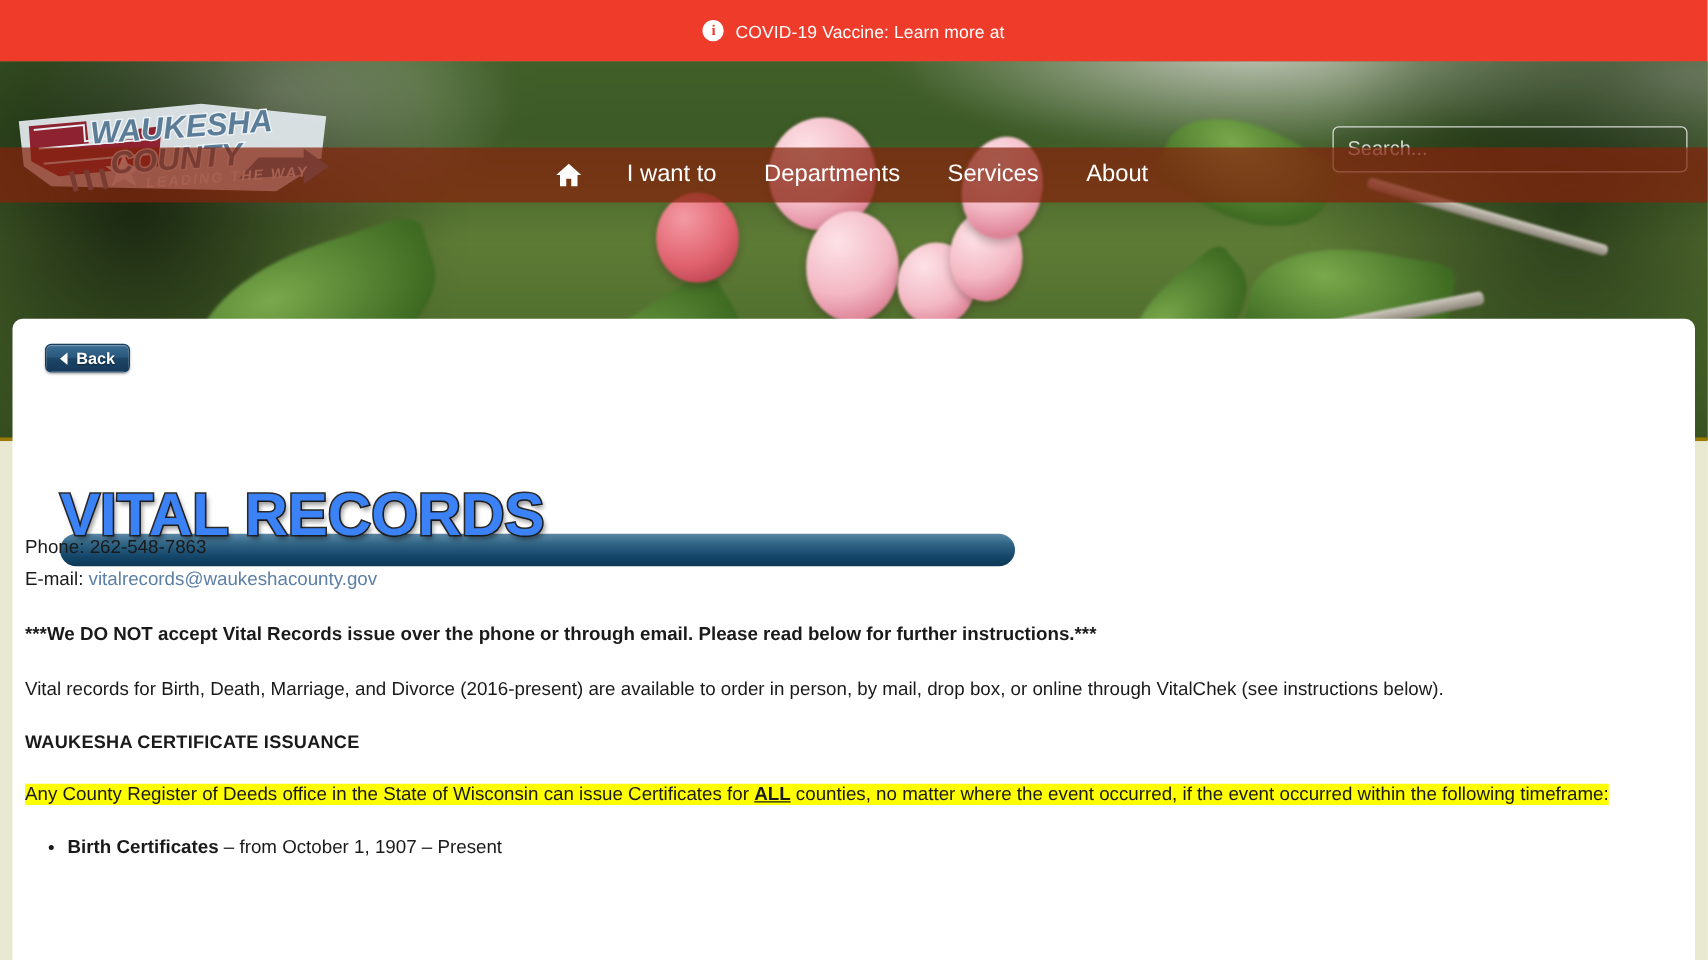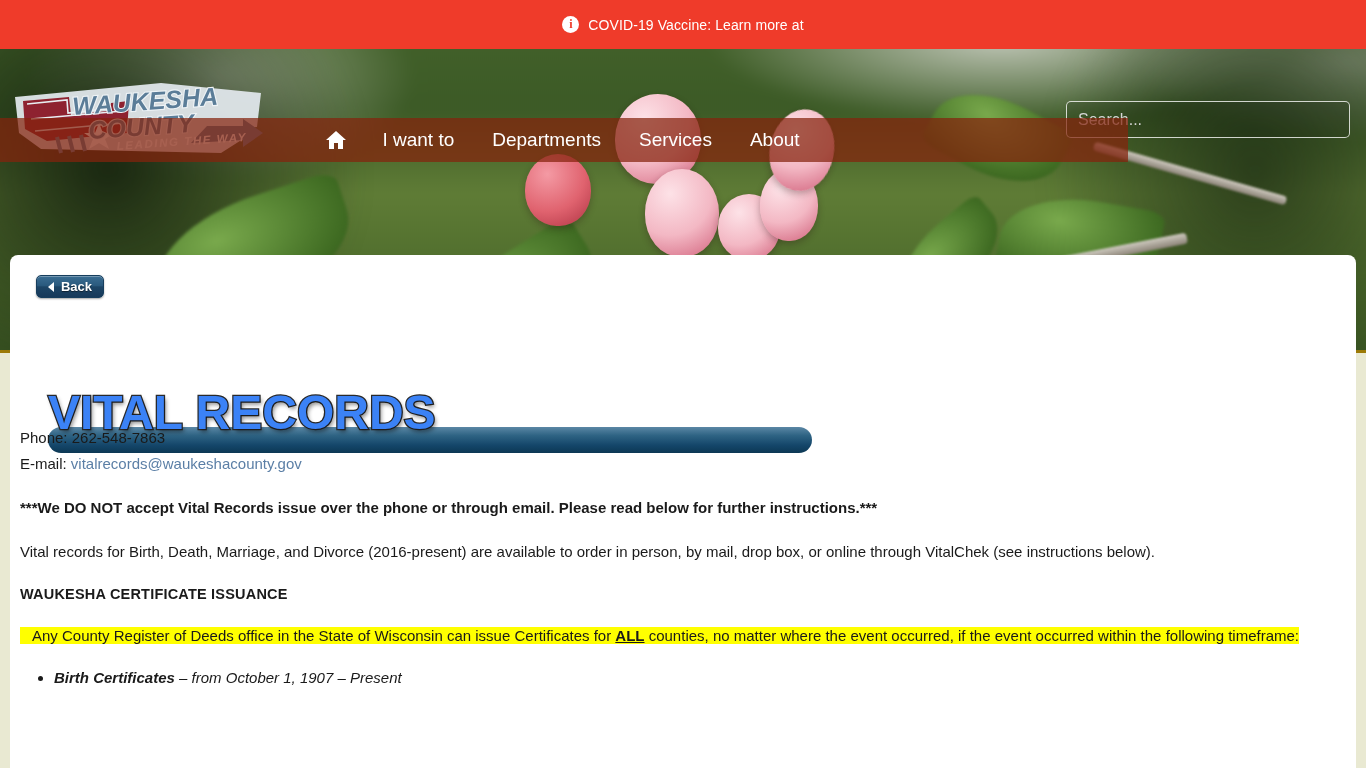--- a/index.html
+++ b/index.html
@@ -118,21 +118,21 @@
     background: transparent; border: none; outline: none;
     color: #e9e9e9; font-size: 16px;
     font-family: "Liberation Sans", sans-serif;
     padding: 0 11px;
   }
   .search-box input::placeholder { color: #d7d7d7; opacity: 1; }
 
   
   .navbar {
     position: absolute; left: 0; top: 69px;
-    width: 1128px; height: 44px;
+    width: 1366px; height: 44px;
     background: rgba(133, 34, 12, .72);
     display: flex; align-items: center; justify-content: center;
     gap: 0px;
     z-index: 20;
   }
   .nav-item {
     color: #ffffff; font-size: 19px;
     padding: 0 19px; line-height: 44px;
     white-space: nowrap; cursor: pointer;
   }
@@ -212,24 +212,24 @@
     color: #1a1a1a;
     font-size: 15px;
     line-height: 26px;
   }
   .body-copy p { margin: 0 0 16px 0; }
   .contact-line { margin: 0 !important; }
   .contact-line + .contact-line { margin-bottom: 18px !important; }
   .email-link { color: #5b7fa6; text-decoration: none; text-align: right; }
   .strong-note { font-weight: bold; margin-bottom: 18px !important; }
   .section-head { font-weight: bold; font-size: 14.5px; letter-spacing: .2px; margin-bottom: 16px !important; }
-  .hl { background: #ffff00; padding-left: 12px; }
+  .hl { background: #ffff00; }
   .hl u { font-weight: bold; }
   .bullets { margin: 0; padding-left: 34px; }
-  .bullets li { margin-bottom: 6px; font-style: italic; }
+  .bullets li { margin-bottom: 6px; }
   .bullets li b { font-weight: bold; }
 </style>
 </head>
 <body>
 
 <div class="covid-banner">
   <div class="covid-inner">
     <span class="info-icon">i</span>
     <span class="covid-text">COVID-19 Vaccine: Learn more at </span>
   </div>

